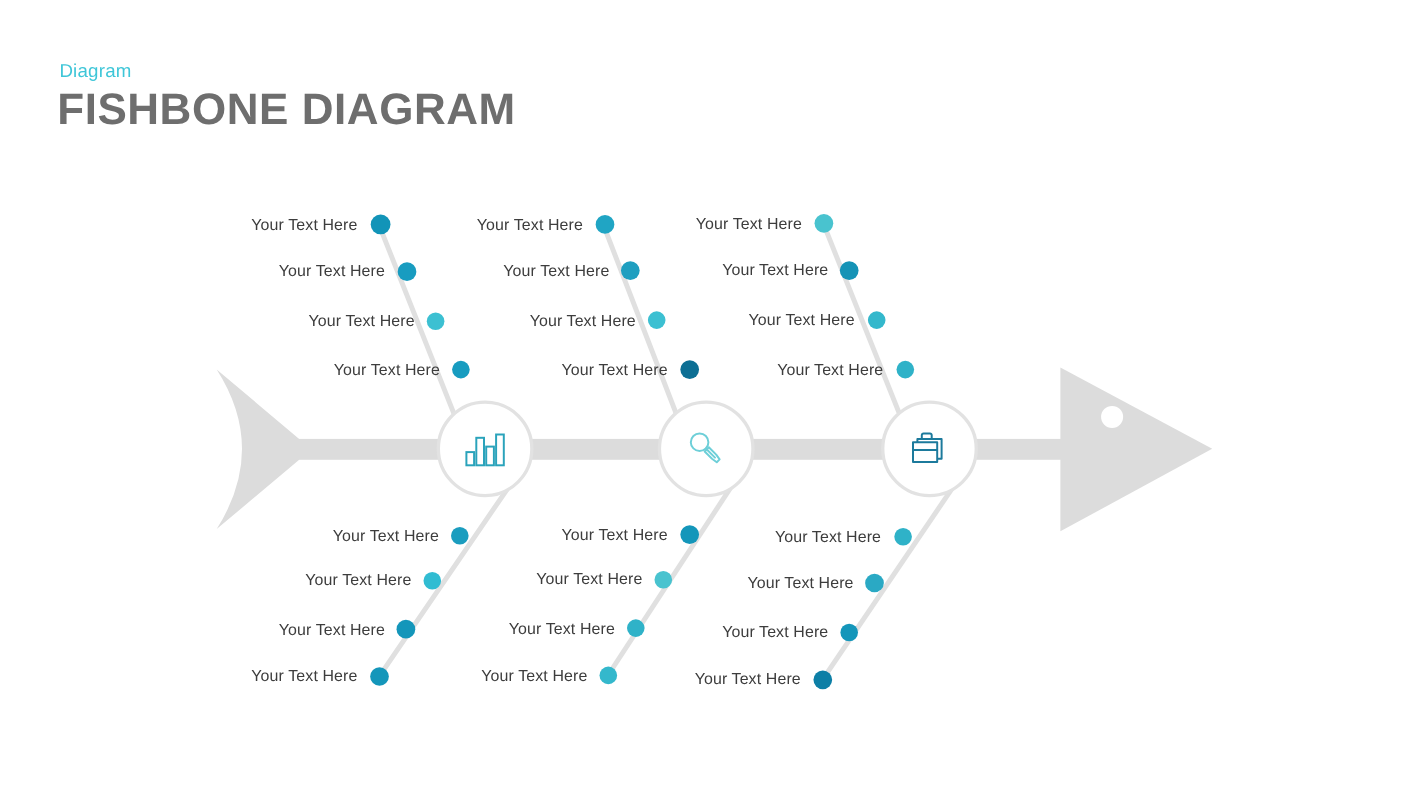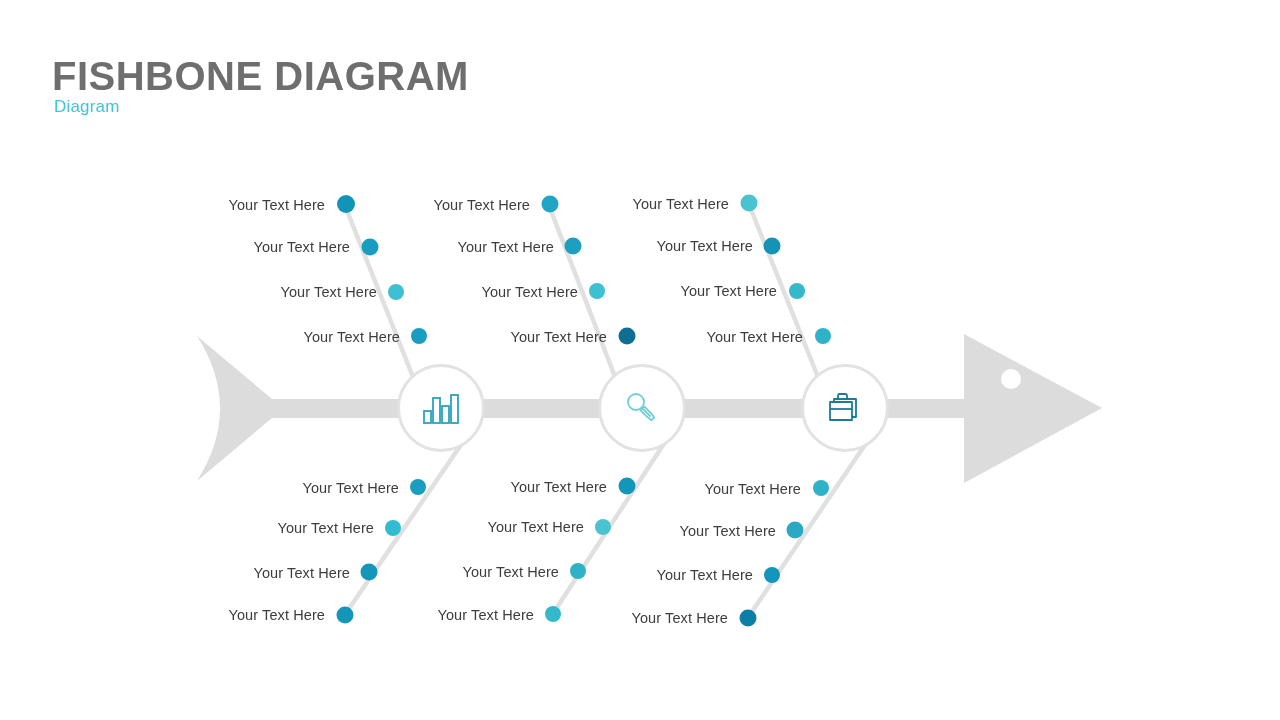--- a/index.html
+++ b/index.html
@@ -87,22 +87,22 @@
     letter-spacing: 0.1px;
   }
   .bone-label.right-aligned {
     text-align: right;
   }
 </style>
 </head>
 <body>
 
 <div id="header">
+  <div id="kicker">Diagram</div>
   <div id="page-title">FISHBONE DIAGRAM</div>
-  <div id="kicker">Diagram</div>
 </div>
 
 <div id="stage">
 
   <svg id="fish-svg" viewBox="0 0 1280 720">
 
     <path fill="#dcdcdc" d="M 197 336 L 272 399 L 272 418 L 197 481 Q 243 408 197 336 Z"></path>
 
     <rect x="262" y="399" width="710" height="19" fill="#dcdcdc"></rect>
 

